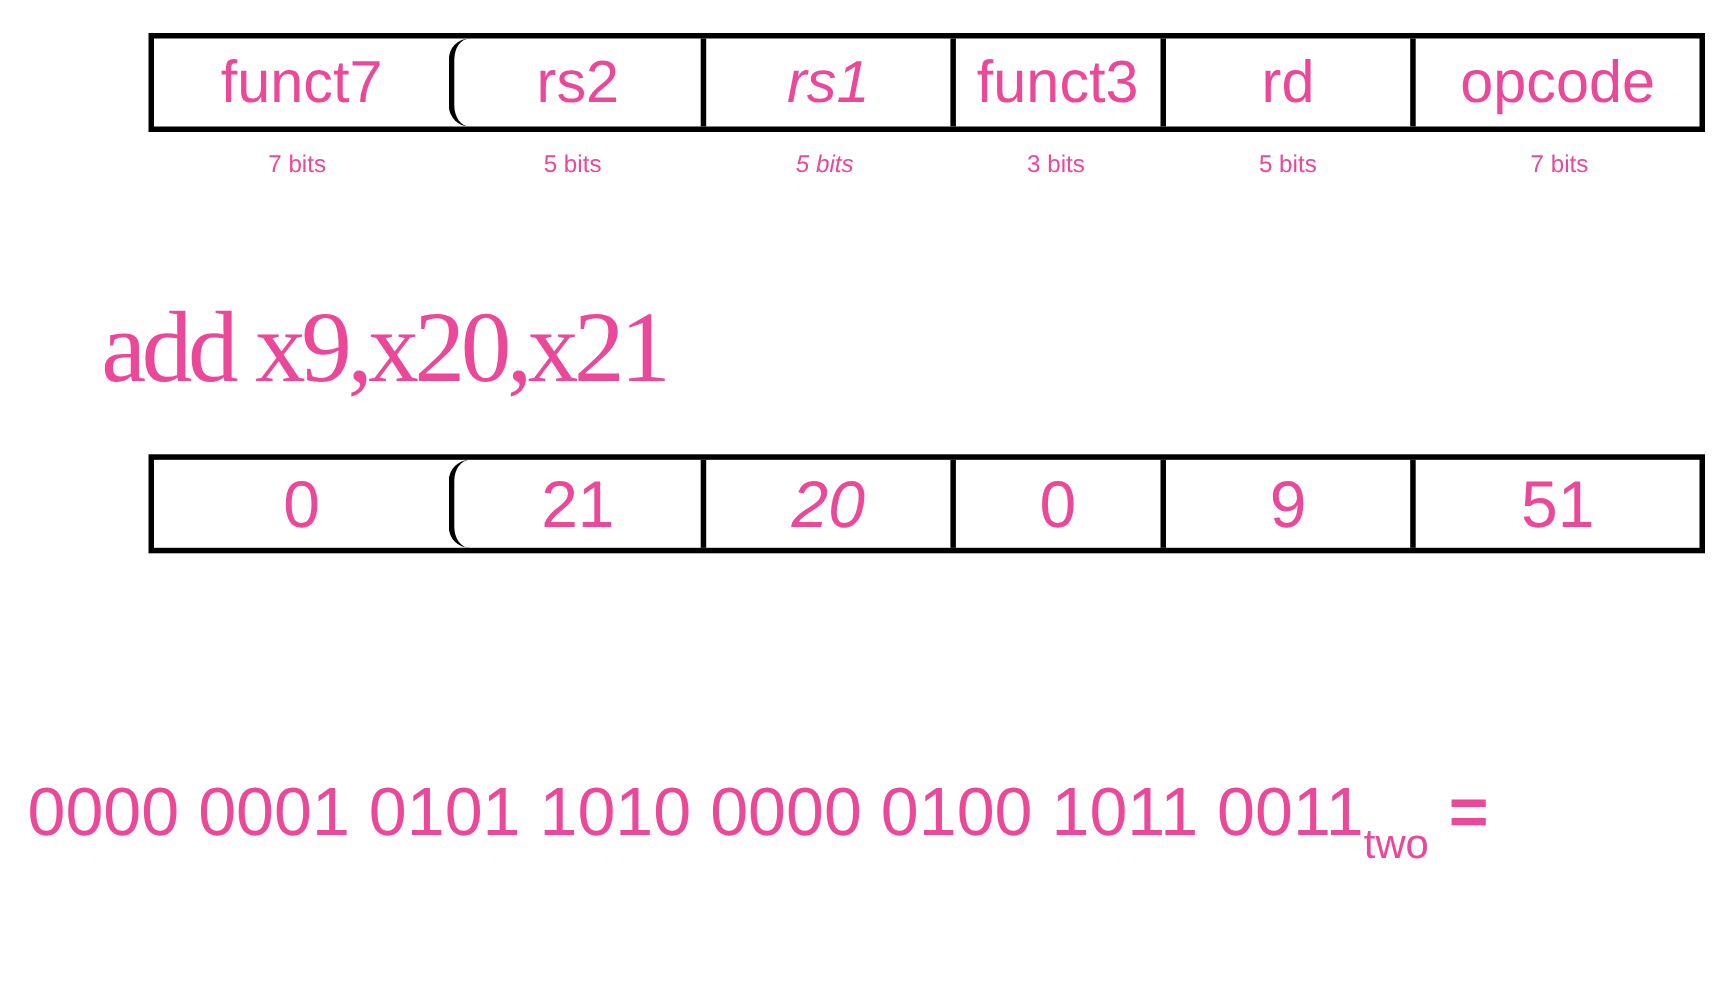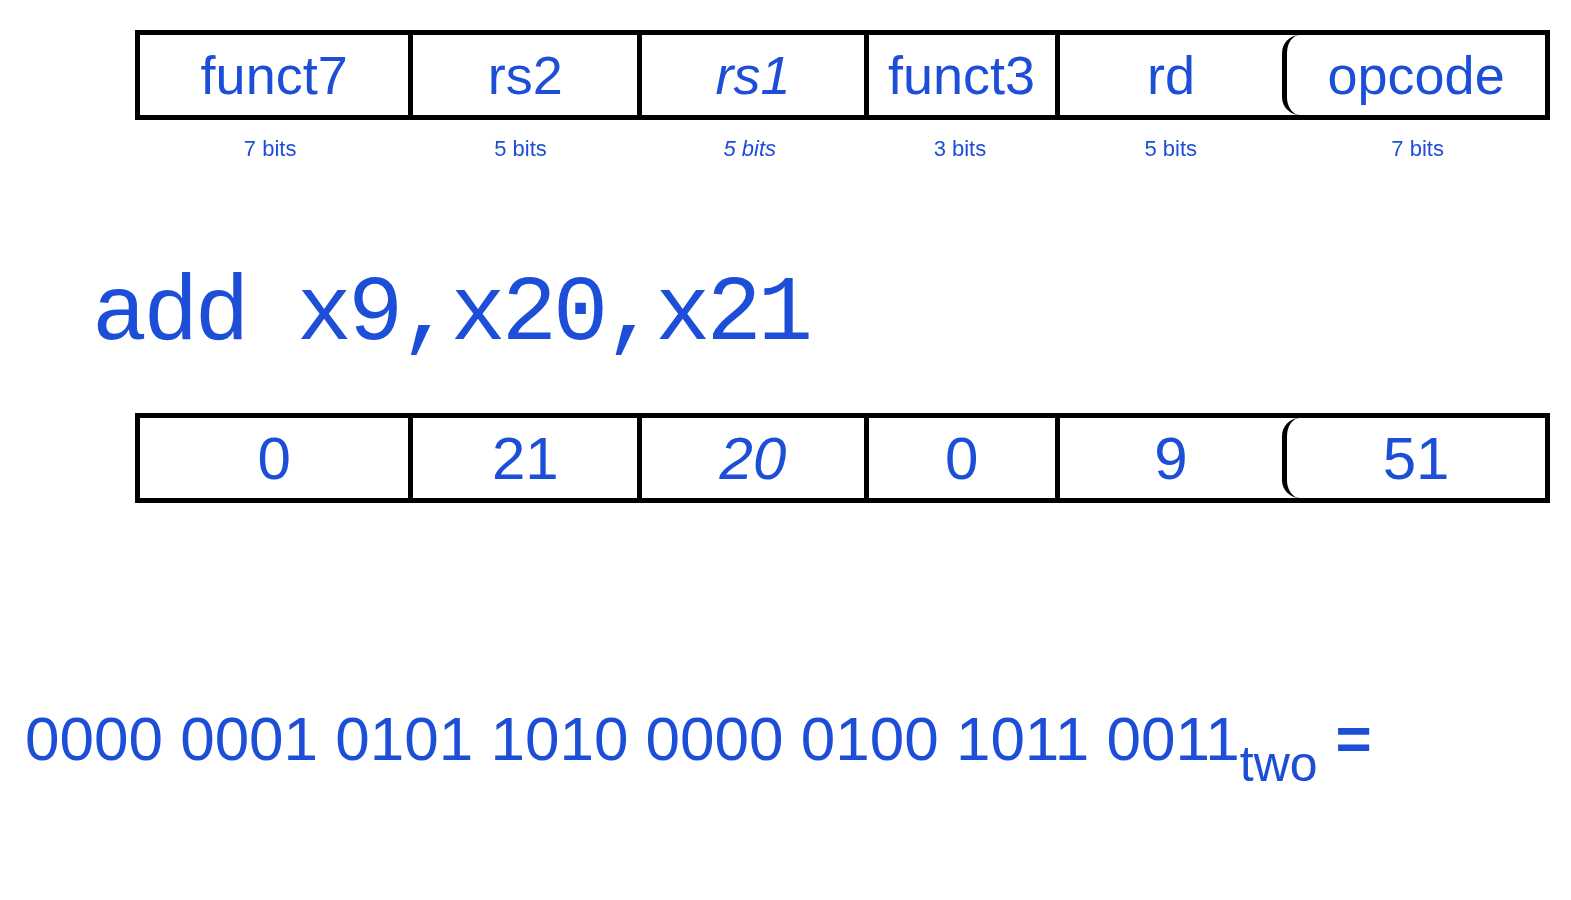--- a/index.html
+++ b/index.html
@@ -5,21 +5,21 @@
   html, body {
     margin: 0;
     padding: 0;
     background: #ffffff;
   }
   .canvas {
     position: relative;
     width: 1571px;
     height: 900px;
     background: #ffffff;
-    color: #1d4ed8;
+    color: #ec4899;
     font-family: "Liberation Sans", sans-serif;
     overflow: hidden;
   }
   .bitrow {
     position: absolute;
     left: 135px;
     width: 1415px;
     height: 90px;
     display: flex;
     box-sizing: border-box;
@@ -35,59 +35,59 @@
     overflow: hidden;
     white-space: nowrap;
   }
   .bitrow .cell:first-child { border-left: none; }
 
   .fields-row  { top: 30px;  font-size: 54px; }
   .decimal-row { top: 413px; font-size: 60px; }
   .binary-row  { top: 556px; font-size: 60px; }
 
   .w0 { width: 19.1%; }
-  .w1 { width: 16.3%; }
+  .w1 { width: 16.3%; border-radius: 19px; }
   .w2 { width: 16.1%; font-style: italic; }
   .w3 { width: 13.6%; }
   .w4 { width: 16.2%; text-align: center; }
-  .w5 { width: 18.7%; border-radius: 18px; }
+  .w5 { width: 18.7%; }
 
   .bits-row {
     position: absolute;
     left: 135px;
     top: 136px;
     width: 1415px;
     display: flex;
     font-size: 22px;
   }
   .bits-row .bits-cell {
     text-align: center;
     white-space: nowrap;
   }
 
   .instruction {
     position: absolute;
     left: 92px;
     top: 262px;
-    font-family: Liberation Mono, monospace;
+    font-family: Liberation Serif, serif;
     font-size: 92px;
     letter-spacing: -4px;
     white-space: pre;
   }
 
   .equation {
     position: absolute;
     left: 25px;
     font-size: 62px;
     white-space: nowrap;
   }
   .equation-line1 { top: 703px; }
   .equation-line2 { top: 793px; }
   .equation sub {
-    font-size: 50px;
+    font-size: 38px;
     line-height: 0;
     position: relative;
     top: 8px;
     margin-top: 39px;
   }
   .eq-sign {
     font-weight: bold;
     margin-left: 18px;
   }
 </style>

